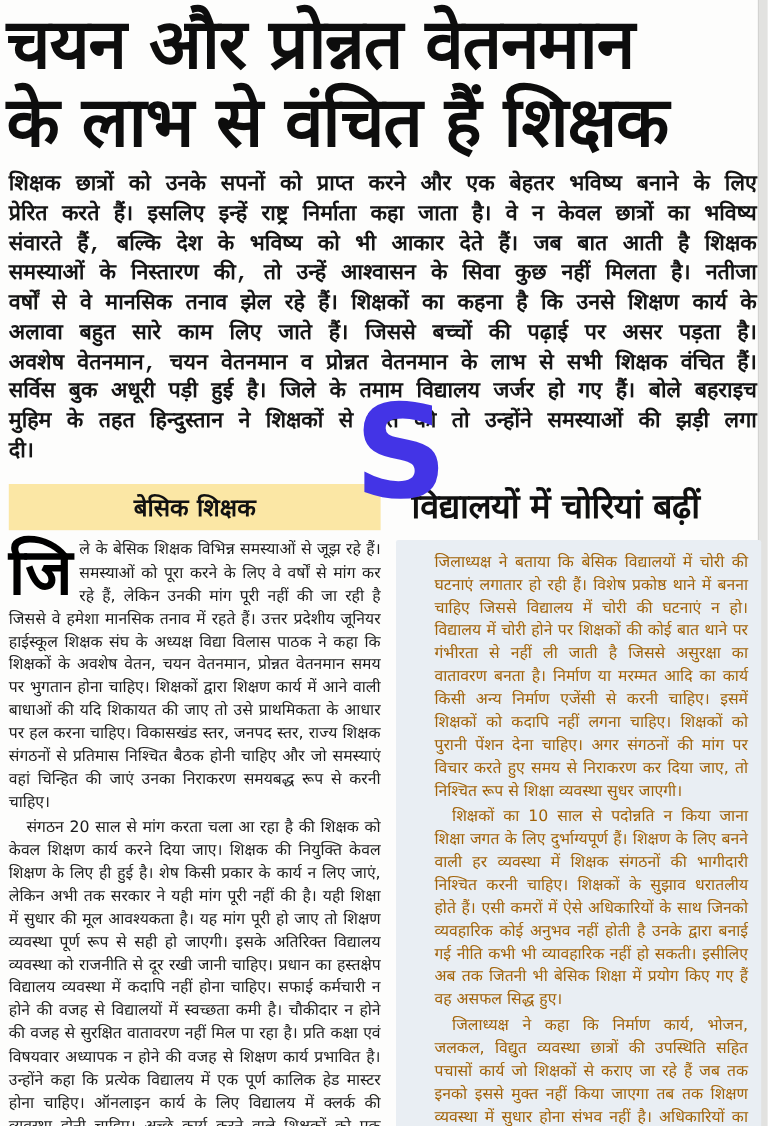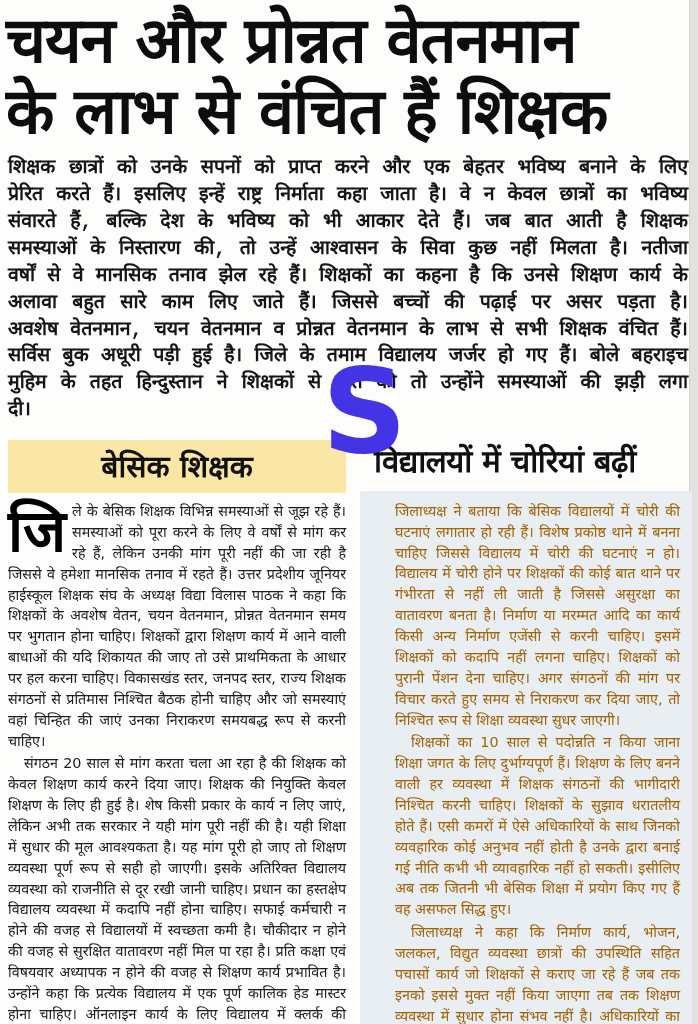--- a/index.html
+++ b/index.html
@@ -43,21 +43,21 @@
     display:grid;
     grid-template-columns:338px 332px;
     column-gap:14px;
     margin:16px 4px 0 8px;
   }
   .col{min-width:0;}
   
   .left-header{
     background:#fbe7a5;
     text-align:center;
-    font-size:30px;
+    font-size:22px;
     font-weight:800;
     color:#111;
     padding:5px 0 7px 0;
     margin-bottom:8px;
   }
   .body-text{
     font-size:14.3px;
     line-height:1.46;
     text-align:justify;
     color:#1c1c1c;

